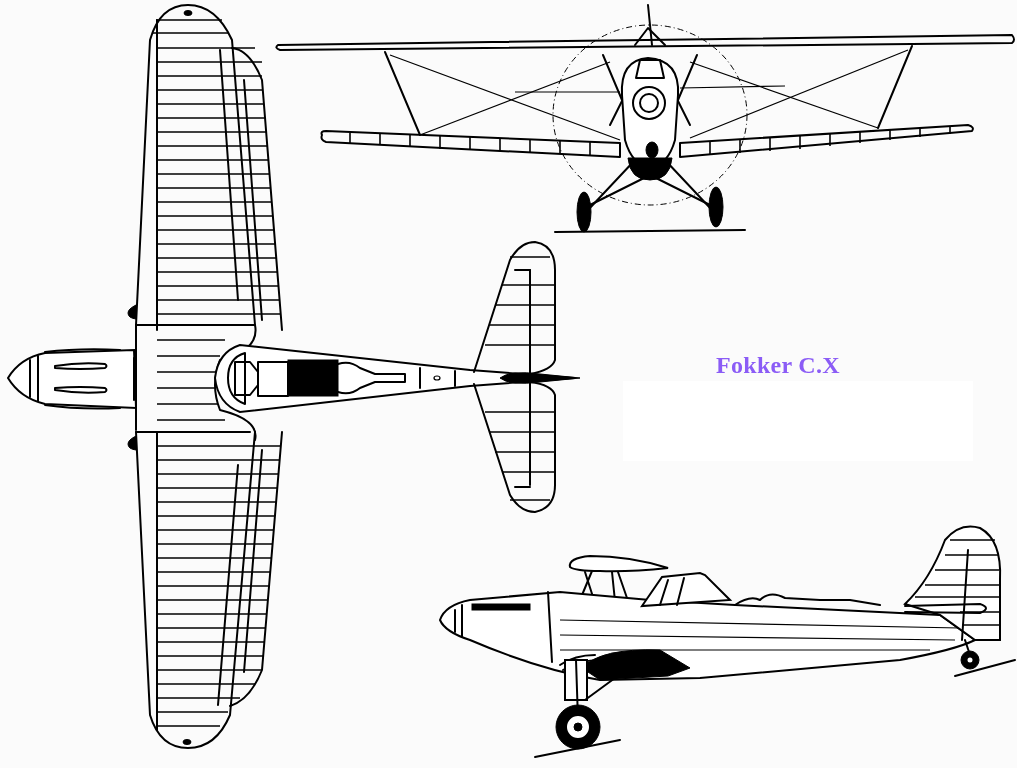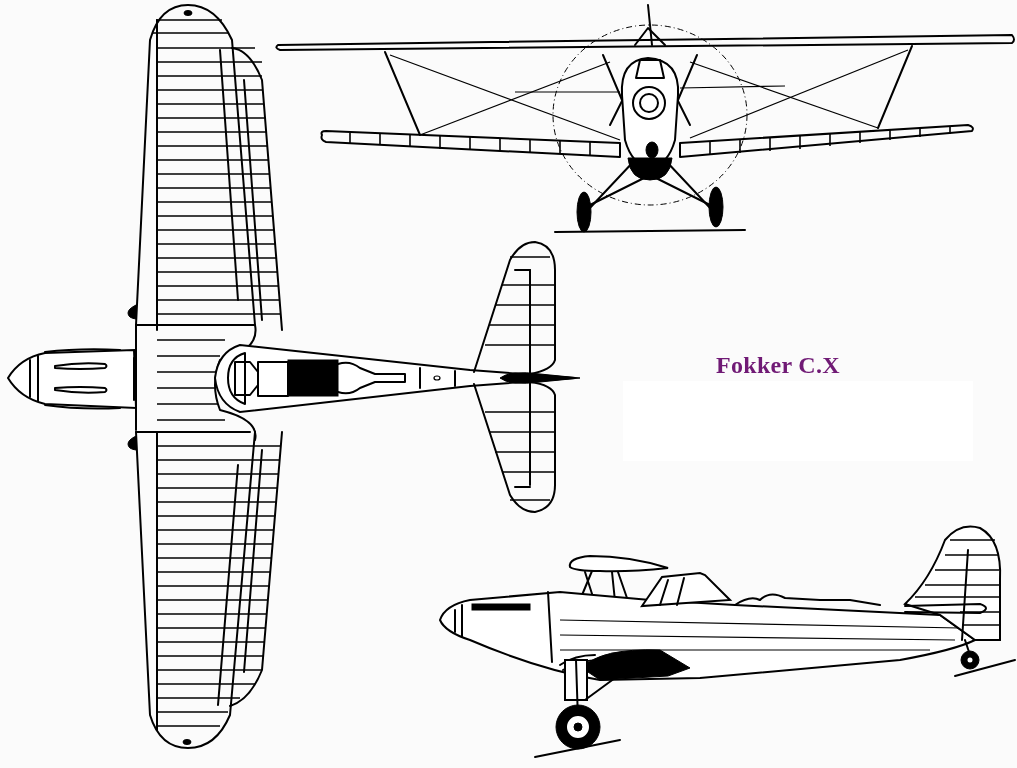--- a/index.html
+++ b/index.html
@@ -1,21 +1,21 @@
 <!DOCTYPE html>
 <html><head>
 <meta charset="utf-8">
 <style>
   html, body { margin:0; padding:0; background:#fbfbfb; }
   body { width:1017px; height:768px; position:relative; overflow:hidden; }
   #drawing { position:absolute; left:0; top:0; width:1017px; height:768px; }
   .title {
     position:absolute; left:716px; top:352px;
     font-family:"Liberation Serif", serif; font-weight:bold; font-size:24px;
-    color:#701a75; letter-spacing:0.3px; white-space:nowrap;
+    color:#8b5cf6; letter-spacing:0.3px; white-space:nowrap;
   }
   .blank-panel { position:absolute; left:623px; top:381px; width:350px; height:80px; background:#ffffff; }
   svg .ln { fill:none; stroke:#000; stroke-width:2; stroke-linejoin:round; stroke-linecap:round; }
   svg .thin { fill:none; stroke:#000; stroke-width:1.2; }
   svg .rib { stroke:#000; stroke-width:1.6; }
   svg .fill { fill:#000; stroke:#000; }
   svg .white { fill:#fff; stroke:#000; stroke-width:2; }
   svg .dash { fill:none; stroke:#000; stroke-width:1; stroke-dasharray:6 3 1 3; }
 </style>
 </head>

